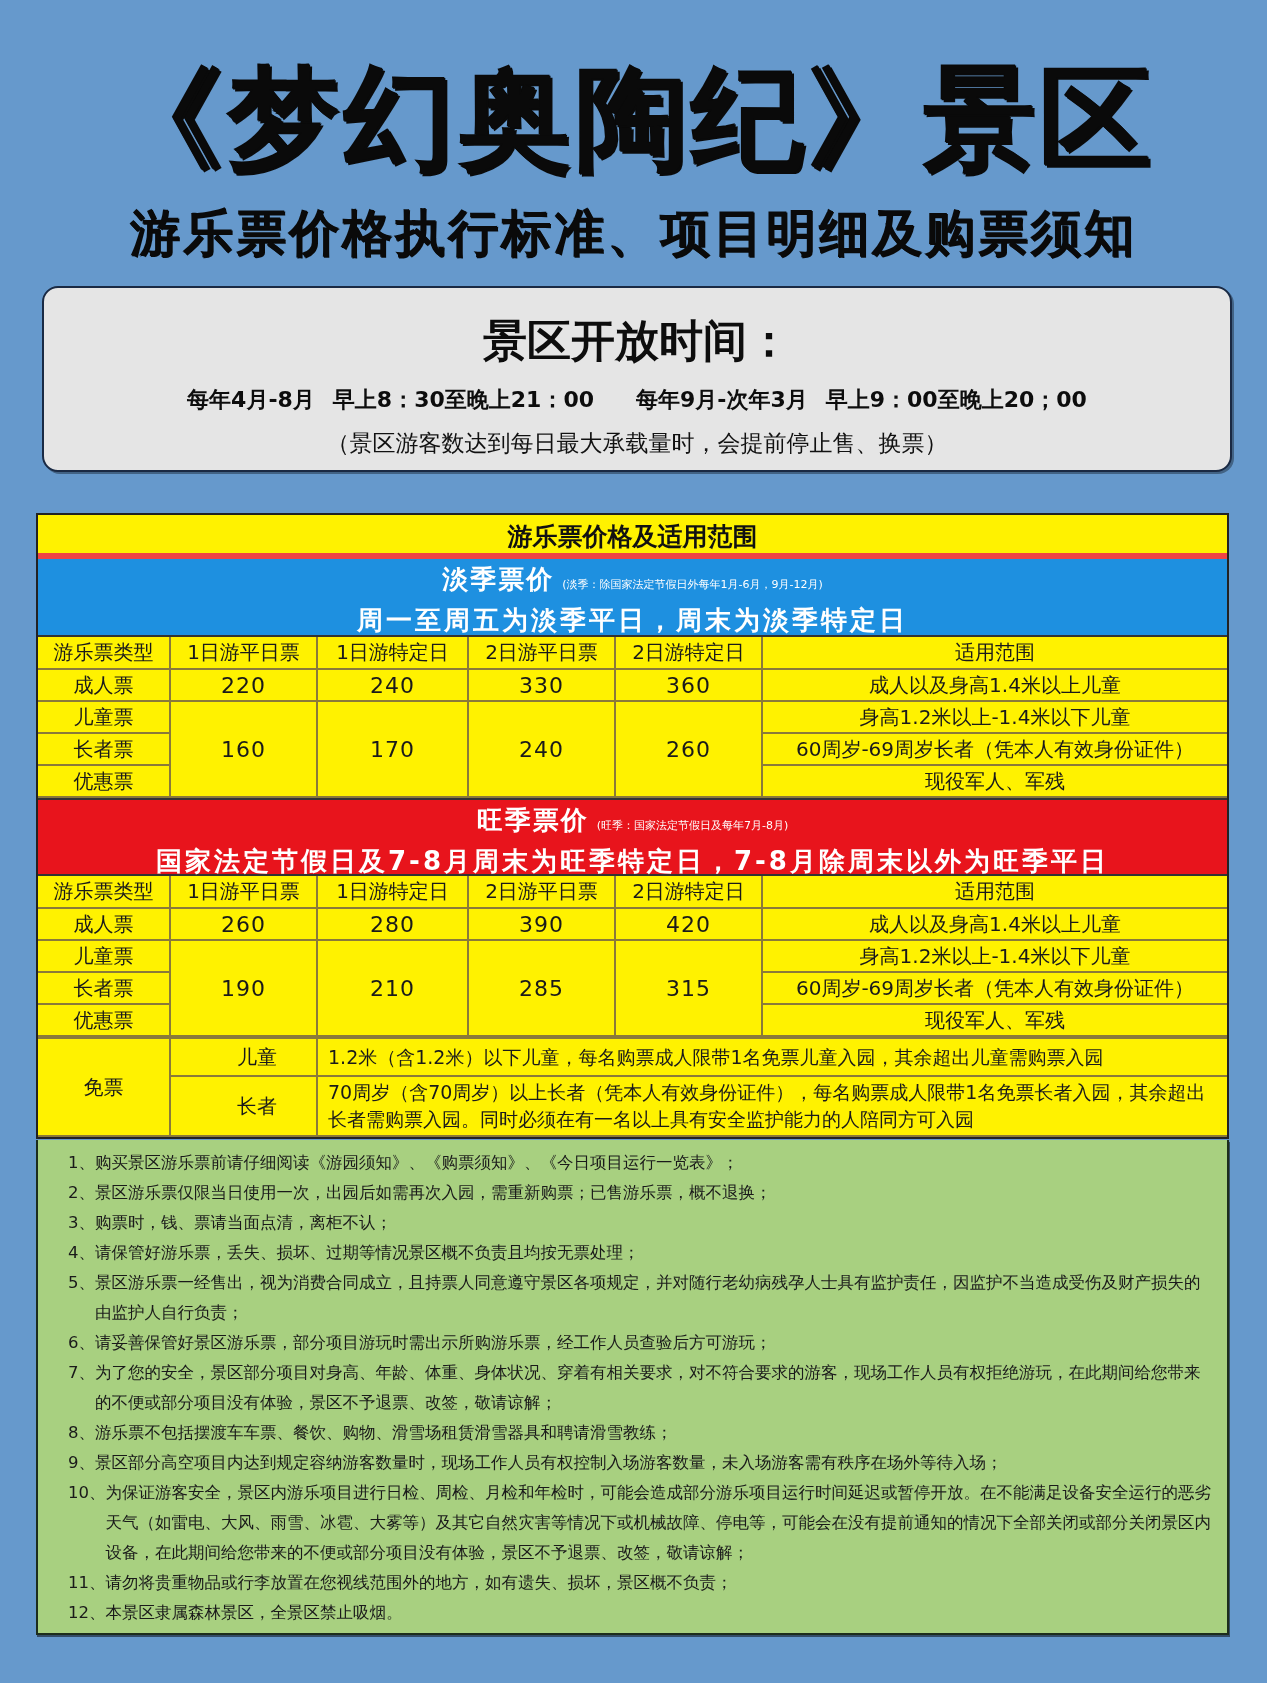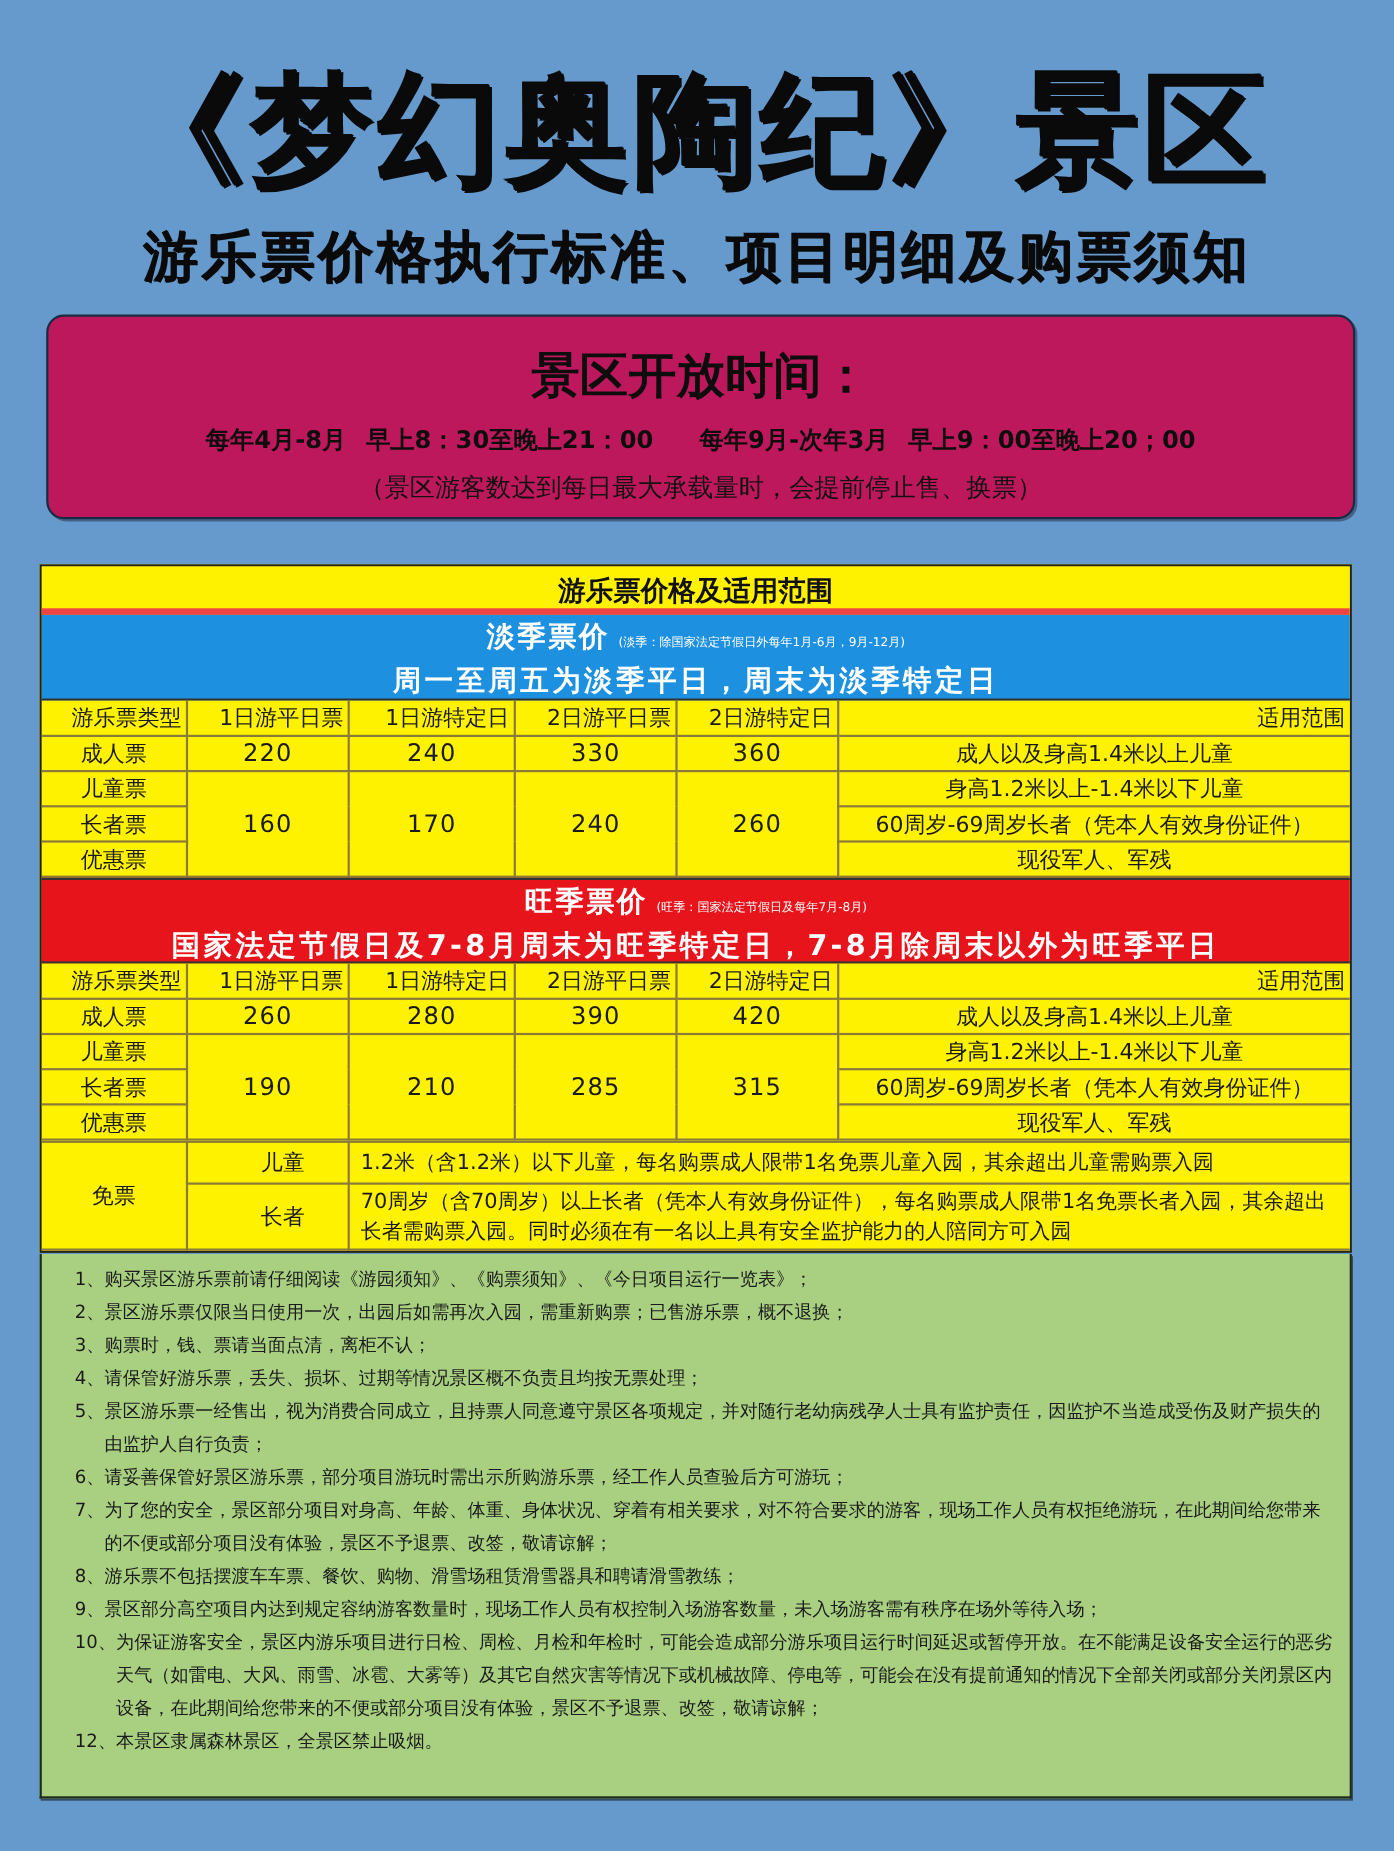--- a/index.html
+++ b/index.html
@@ -13,21 +13,21 @@
     text-shadow: 2px 2px 0 #0a0a0a, -1px -1px 0 #0a0a0a;
   }
   .sub-title {
     position: absolute; left: 0; top: 200px; width: 1267px; text-align: center;
     font-size: 50px; font-weight: 900; letter-spacing: 3px; color: #0a0a0a;
     text-shadow: 1px 1px 0 #0a0a0a;
   }
 
   .hours-box {
     position: absolute; left: 42px; top: 286px; width: 1190px; height: 186px;
-    border: 2px solid #1a2a44; border-radius: 16px; background: #be185d;
+    border: 2px solid #1a2a44; border-radius: 16px; background: #e5e5e5;
     box-shadow: 2px 2px 0 rgba(0,0,0,0.35);
   }
   .hours-title {
     position: absolute; left: 0; top: 24px; width: 100%; text-align: center;
     font-size: 44px; font-weight: bold; color: #0d0d0d;
   }
   .hours-line {
     position: absolute; left: 0; top: 97px; width: 100%; text-align: center;
     font-size: 22px; font-weight: bold; color: #0d0d0d; white-space: nowrap;
   }
@@ -55,21 +55,21 @@
   .season-note { font-size: 11px; margin-left: 8px; }
   .season-line2 { font-size: 26px; font-weight: bold; letter-spacing: 3px; line-height: 36px; }
 
   table.price { width: 100%; border-collapse: collapse; table-layout: fixed; background: #fff200; }
   table.price td {
     border: 2px solid #8a7a3a; text-align: center; font-size: 20px; height: 32px;
     color: #1a1a1a; padding: 0 4px; white-space: nowrap;
   }
   table.price td.hdr { font-size: 20px; }
   table.price td.num { font-size: 22px; letter-spacing: 1px; }
-  table.price tr:first-child td { border-top: none; text-align: right; }
+  table.price tr:first-child td { border-top: none; }
   table.price td:first-child { border-left: none; }
   table.price td:last-child { border-right: none; }
 
   table.free { width: 100%; border-collapse: collapse; table-layout: fixed; background: #fff200; }
   table.free td { border: 2px solid #8a7a3a; font-size: 19px; color: #1a1a1a; padding: 2px 10px; }
   table.free tr:first-child td { border-top: 2px solid #8a7a3a; }
   table.free td:first-child { border-left: none; text-align: center; font-size: 20px; }
   table.free td:last-child { border-right: none; }
   table.free td.sub { text-align: center; font-size: 20px; padding-left: 37px; }
   table.free td.desc { text-align: left; line-height: 27px; }
@@ -258,16 +258,20 @@
     </div>
   <div class="note">
       <span class="note-num">9、</span>
       <span class="note-text">景区部分高空项目内达到规定容纳游客数量时，现场工作人员有权控制入场游客数量，未入场游客需有秩序在场外等待入场；</span>
     </div>
   <div class="note">
       <span class="note-num">10、</span>
       <span class="note-text">为保证游客安全，景区内游乐项目进行日检、周检、月检和年检时，可能会造成部分游乐项目运行时间延迟或暂停开放。在不能满足设备安全运行的恶劣天气（如雷电、大风、雨雪、冰雹、大雾等）及其它自然灾害等情况下或机械故障、停电等，可能会在没有提前通知的情况下全部关闭或部分关闭景区内设备，在此期间给您带来的不便或部分项目没有体验，景区不予退票、改签，敬请谅解；</span>
     </div>
   <div class="note">
+      <span class="note-num">11、</span>
+      <span class="note-text">请勿将贵重物品或行李放置在您视线范围外的地方，如有遗失、损坏，景区概不负责；</span>
+    </div>
+  <div class="note">
       <span class="note-num">12、</span>
       <span class="note-text">本景区隶属森林景区，全景区禁止吸烟。</span>
     </div>
 </div>
 
 </body></html>

